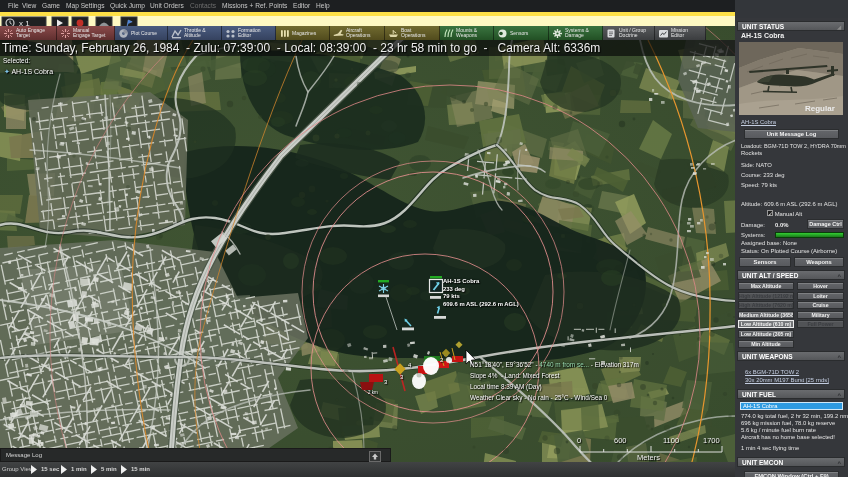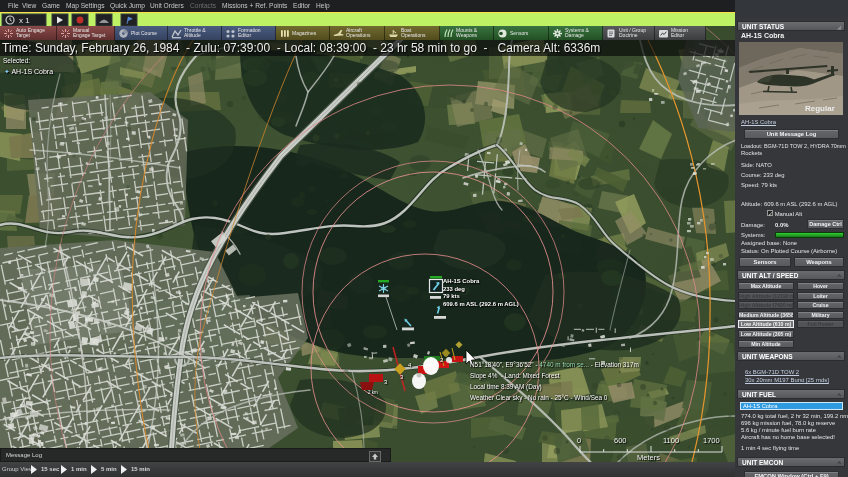--- a/index.html
+++ b/index.html
@@ -1,20 +1,20 @@
 <!DOCTYPE html>
 <html><head><meta charset="utf-8"><style>
 html,body{margin:0;padding:0;background:#000;}
 *{box-sizing:border-box;font-family:"Liberation Sans",sans-serif;}
 #stage{position:relative;width:848px;height:477px;overflow:hidden;background:#3a4e2f;}
 .abs{position:absolute;}
 
 #menubar{position:absolute;left:0;top:0;width:736px;height:12px;background:#1d1f21;color:#c9c9c9;font-size:6.6px;z-index:30;}
 #menubar span{position:absolute;top:2px;white-space:nowrap;}
-#row2{position:absolute;left:0;top:12px;width:736px;height:14px;background:#bef264;z-index:30;border-top:1px solid #fde047;}
+#row2{position:absolute;left:0;top:12px;width:736px;height:14px;background:#fef9c3;z-index:30;border-top:4px solid #fde047;}
 #row3{position:absolute;left:0;top:26px;width:707px;height:14px;z-index:30;display:flex;}
 #row3 .tb{height:14px;display:flex;align-items:center;color:#e6e6e6;font-size:5px;line-height:5px;border-right:1px solid rgba(0,0,0,.45);padding-left:2px;}
 #row3 .ic{width:13px;height:11px;flex:0 0 13px;margin-right:1px;}
 .tbred{background:linear-gradient(#8a4a4a,#602f2f);}
 .tbblue{background:linear-gradient(#4a5c80,#35425f);}
 .tbolive{background:linear-gradient(#716b30,#514b1d);}
 .tbgreen{background:linear-gradient(#3a7440,#225024);}
 .tbgrey{background:linear-gradient(#595b5d,#3b3d3f);}
 #timebar{position:absolute;left:0;top:40px;width:736px;height:16px;background:rgba(8,10,10,.70);z-index:20;color:#ededed;font-size:12px;line-height:16px;white-space:nowrap;text-shadow:1px 1px 1px #000;}
 .maptxt{position:absolute;color:#fff;text-shadow:1px 1px 1px rgba(0,0,0,.9),0 0 2px rgba(0,0,0,.8);white-space:nowrap;z-index:10;}

